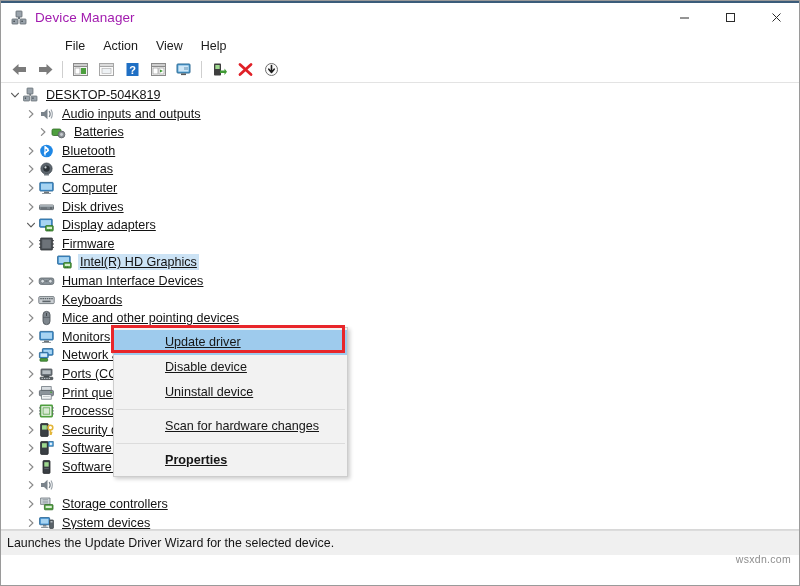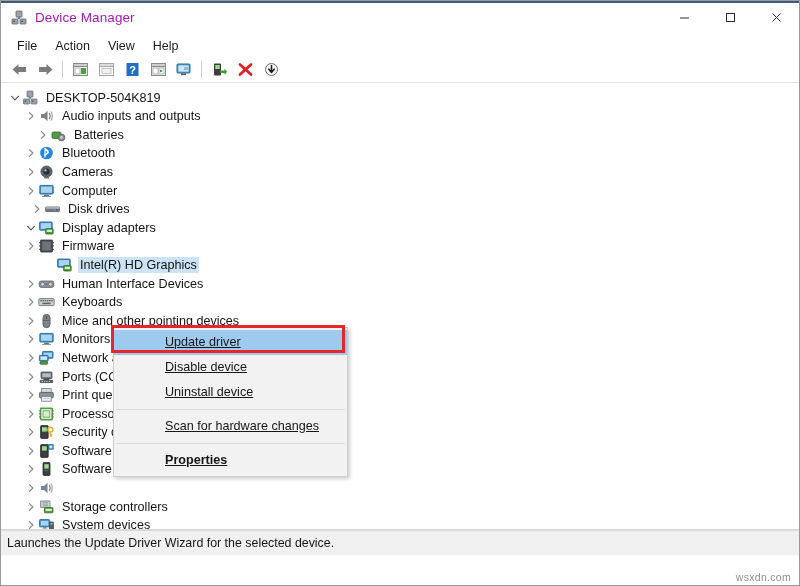--- a/index.html
+++ b/index.html
@@ -56,20 +56,21 @@
 
   
   .menubar {
     height: 22px;
     display: flex;
     align-items: center;
     padding-left: 7px;
     background: #ffffff;
     font-size: 12.5px;
     color: #1b1b1b;
+    margin-left: 48px;
   }
   .menuitem {
     padding: 2px 9px;
     line-height: 16px;
   }
 
   
   .toolbar {
     height: 25px;
     display: flex;
@@ -99,22 +100,23 @@
     border-bottom: 1px solid #d8d8d8;
   }
   .tree {
     padding-top: 4px;
     font-size: 12.6px;
     color: #131313;
   }
   .trow {
     height: 18.6px;
     display: flex;
-    align-items: flex-end;
+    align-items: flex-start;
     white-space: nowrap;
+    text-decoration: underline;
   }
   .trow.sel .tlabel {
     background: #cce3f5;
   }
   .expander {
     width: 15px; height: 16px;
     display: flex; align-items: center; justify-content: center;
     flex: 0 0 auto;
   }
   .expander svg { display: block; }
@@ -169,21 +171,21 @@
     display: flex;
     align-items: center;
     padding-left: 6px;
     background: #f0f0f0;
     border-top: 1px solid #dcdcdc;
     font-size: 12.4px;
     color: #151515;
   }
   .watermark {
     position: absolute;
-    right: 8px; bottom: 2px;
+    right: 8px; bottom: 20px;
     font-size: 10.5px;
     color: #8e8e8e;
     letter-spacing: 0.3px;
   }
 </style>
 </head>
 <body>
 
 <div id="app">
 
@@ -379,21 +381,21 @@
             </svg>
           </span>
           <span class="ticon"><svg width="17" height="16" viewBox="0 0 17 16">
               <rect x="1.8" y="2.4" width="13.4" height="8.6" rx="0.7" fill="#3f8fd0" stroke="#2b6694" stroke-width="0.9"></rect>
               <rect x="3" y="3.6" width="11" height="6.2" fill="#a7d4f2"></rect>
               <rect x="6" y="11.6" width="5" height="1.4" fill="#6b7479"></rect>
               <rect x="4" y="13" width="9" height="1.1" rx="0.4" fill="#8d969c"></rect>
             </svg></span>
           <span class="tlabel">Computer</span>
         </div>
-        <div class="trow" style="padding-left:28px">
+        <div class="trow" style="padding-left:22px">
           <span class="expander">
             <svg width="10" height="10" viewBox="0 0 10 10">
               <path d="M3.4 1.6 L6.9 5 L3.4 8.4" fill="none" stroke="#8a8a8a" stroke-width="1.2" stroke-linecap="round" stroke-linejoin="round"></path>
             </svg>
           </span>
           <span class="ticon"><svg width="17" height="16" viewBox="0 0 17 16">
               <rect x="1.5" y="6" width="14" height="4.6" rx="0.8" fill="#7c858c" stroke="#4e565c" stroke-width="0.8"></rect>
               <rect x="1.5" y="6" width="14" height="1.8" fill="#a9b1b7"></rect>
               <circle cx="13" cy="9" r="0.8" fill="#3e4549"></circle>
               <rect x="3" y="8.6" width="6" height="0.9" fill="#5a6167"></rect>

